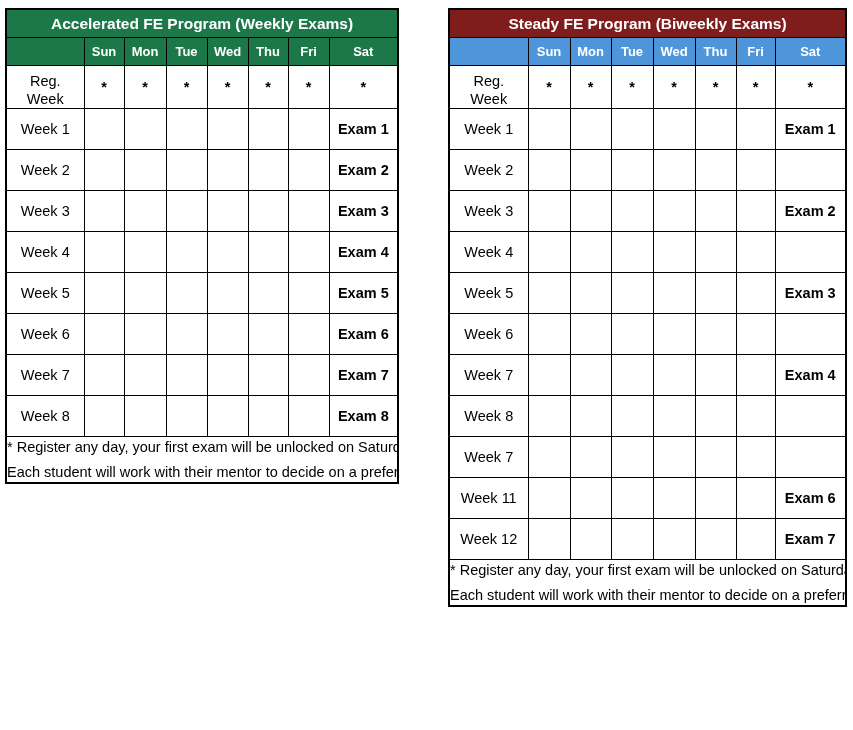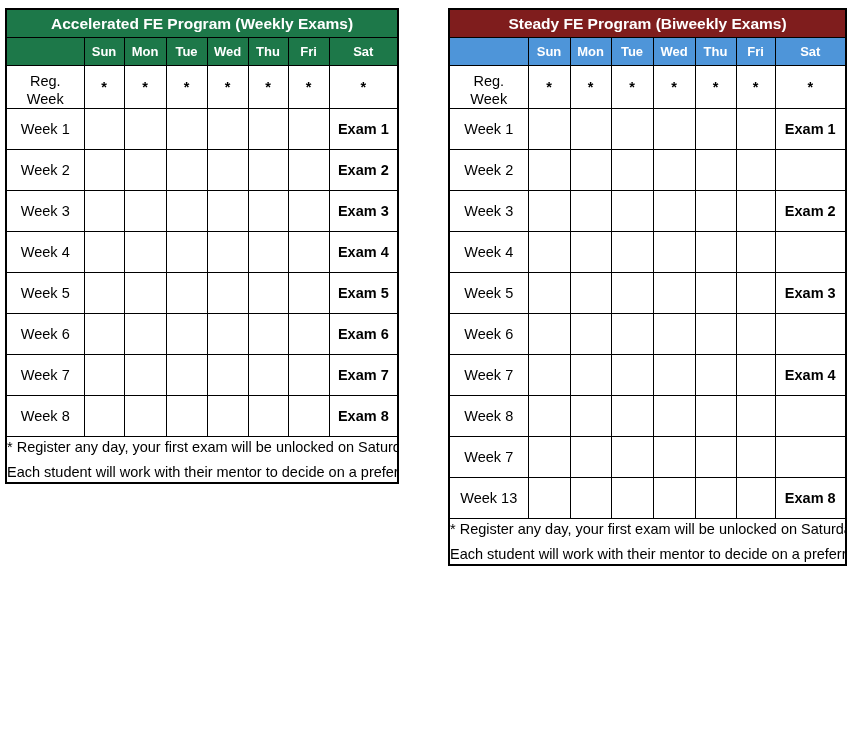--- a/index.html
+++ b/index.html
@@ -333,28 +333,38 @@
             <td class="week-label">Week 7</td>
             <td></td>
             <td></td>
             <td></td>
             <td></td>
             <td></td>
             <td></td>
             <td class="exam-cell"></td>
           </tr>
           <tr class="week-row">
-            <td class="week-label">Week 13</td>
-            <td></td>
-            <td></td>
-            <td></td>
-            <td></td>
-            <td></td>
-            <td></td>
-            <td class="exam-cell">Exam 8</td>
+            <td class="week-label">Week 11</td>
+            <td></td>
+            <td></td>
+            <td></td>
+            <td></td>
+            <td></td>
+            <td></td>
+            <td class="exam-cell">Exam 6</td>
+          </tr>
+          <tr class="week-row">
+            <td class="week-label">Week 12</td>
+            <td></td>
+            <td></td>
+            <td></td>
+            <td></td>
+            <td></td>
+            <td></td>
+            <td class="exam-cell">Exam 7</td>
           </tr>
         </tbody>
       <tfoot>
         <tr class="footer-row">
           <td colspan="8">
             <p>* Register any day, your first exam will be unlocked on Saturday of next week</p>
             <p>Each student will work with their mentor to decide on a preferred exam schedule.</p>
           </td>
         </tr>
       </tfoot>

